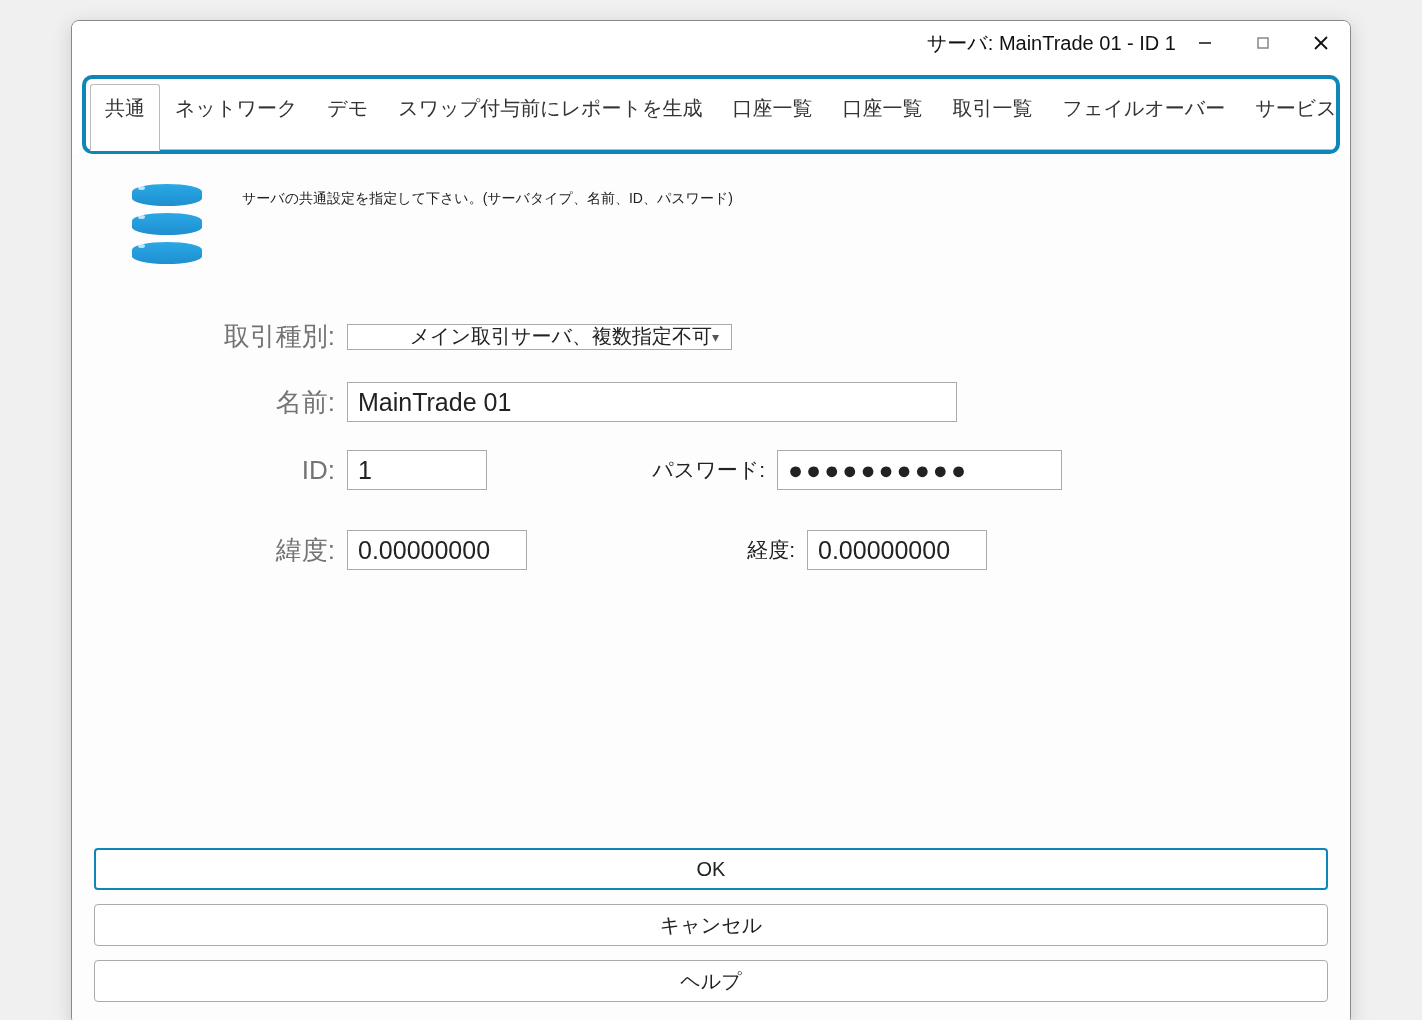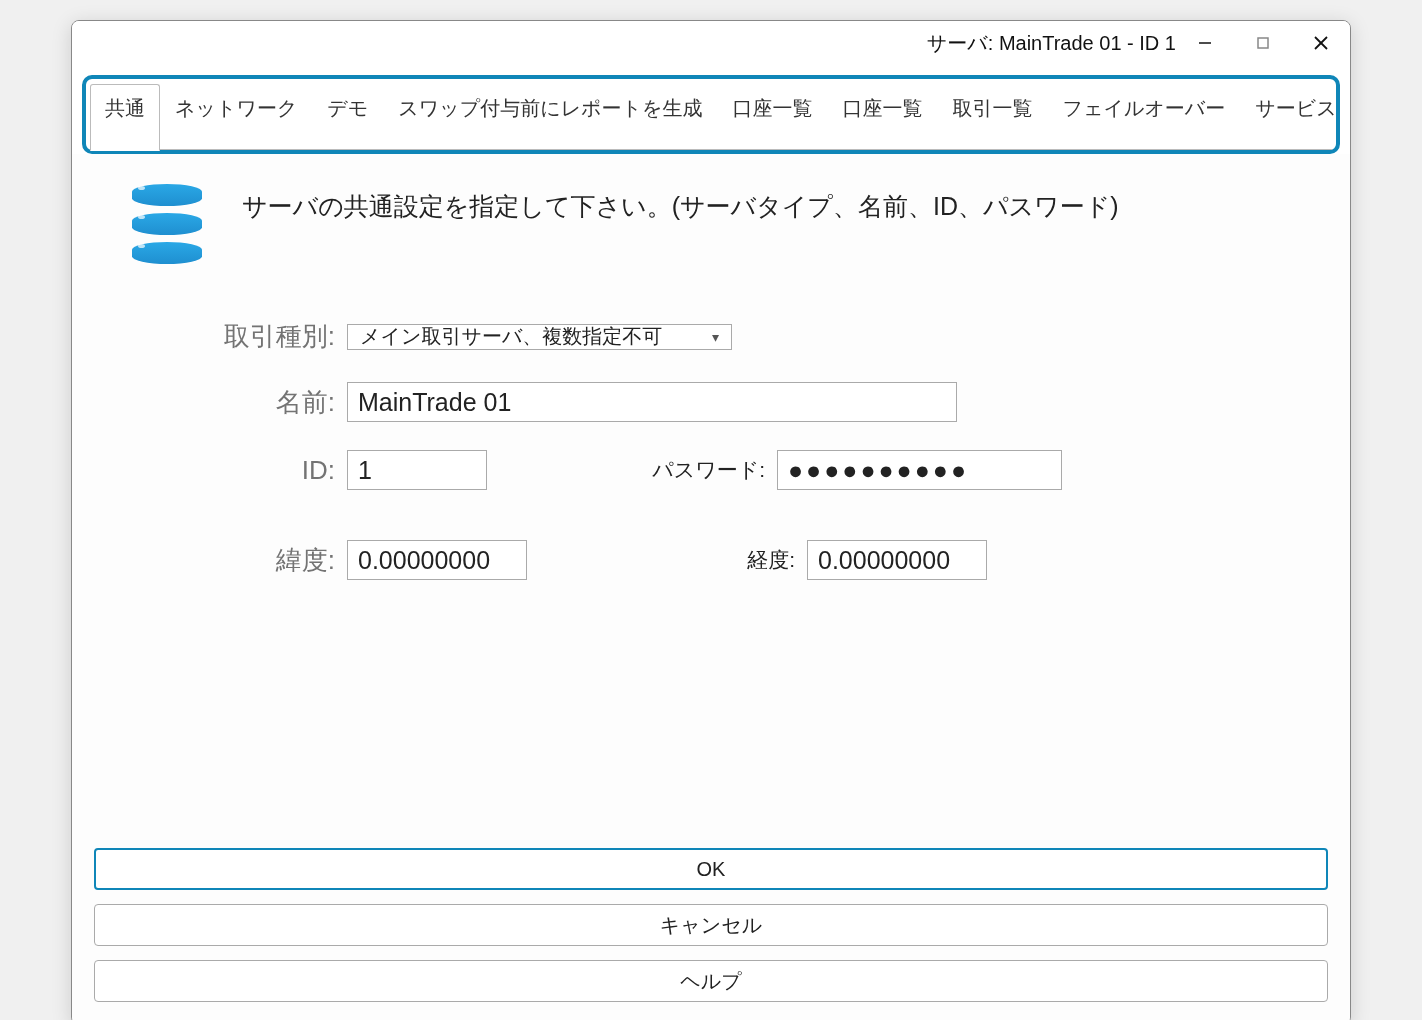--- a/index.html
+++ b/index.html
@@ -116,21 +116,21 @@
     }
     .disk::before {
       content: "";
       position: absolute;
       top: 2px; left: 6px;
       width: 7px; height: 4px;
       background: rgba(255,255,255,0.7);
       border-radius: 50%;
     }
     .description {
-      font-size: 25px;
+      font-size: 14px;
       color: #222;
       padding-top: 6px;
     }
 
     .form {
       margin-left: 70px;
     }
     .form-row {
       display: flex;
       align-items: center;
@@ -143,21 +143,21 @@
       color: #737373;
       padding-right: 12px;
     }
     .select {
       width: 385px;
       height: 23px;
       border: 1px solid #aaa;
       background: #fff;
       display: flex;
       align-items: center;
-      justify-content: space-between;
+      justify-content: flex-end;
       padding: 12px 12px;
       font-size: 20px;
       color: #222;
       cursor: pointer;
     }
     .chevron {
       font-size: 14px;
       color: #555;
     }
     .text-input {
@@ -275,21 +275,21 @@
       </div>
 
       <div class="form-row">
         <div class="label">ID:</div>
         <input class="text-input id" value="1" style="">
         <div class="spacer-mid"></div>
         <div class="label2">パスワード:</div>
         <input class="text-input pwd" value="●●●●●●●●●●" style="">
       </div>
 
-      <div class="form-row" style="margin-top:50px">
+      <div class="form-row" style="margin-top:40px">
         <div class="label">緯度:</div>
         <input class="text-input coord" value="0.00000000" style="">
         <div style="width:110px"></div>
         <div class="label2 lon">経度:</div>
         <input class="text-input coord" value="0.00000000" style="">
       </div>
 
     </div>
   </div>
 

